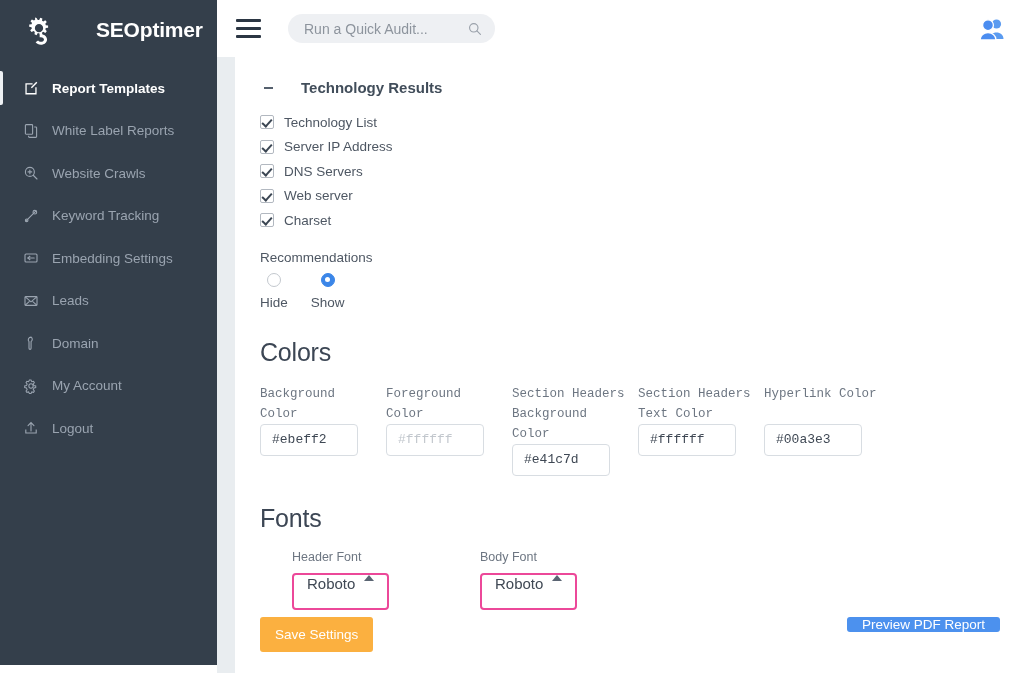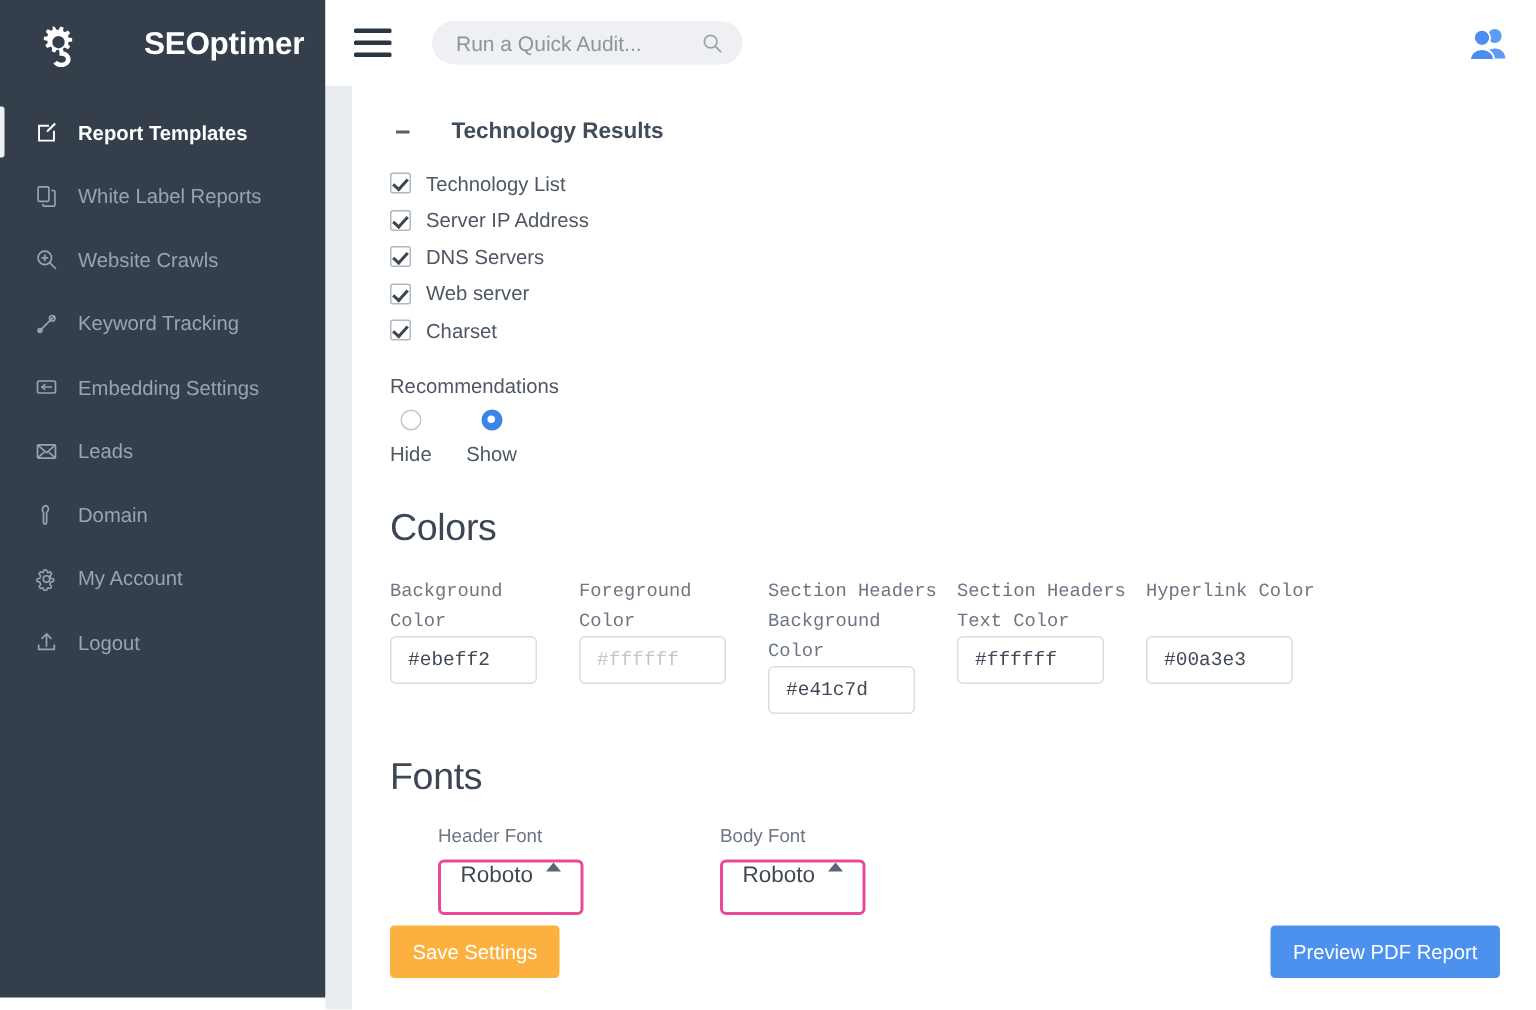--- a/index.html
+++ b/index.html
@@ -208,21 +208,21 @@
     position: absolute; left: 25px; right: 24px; top: 560px;
     display: flex; align-items: flex-start;
   }
   .btn {
     border: none; border-radius: 3px;
     font-family: "Liberation Sans", sans-serif;
     font-size: 13.5px; color: #ffffff;
     cursor: pointer;
   }
   #save-btn { background: #fbb040; padding: 10px 15px; }
-  #preview-btn { margin-left: auto; background: #4c91ee; padding: 10px 15px; }
+  #preview-btn { margin-left: auto; background: #4c91ee; padding: 0 15px; }
 </style>
 </head>
 <body>
 
 <div id="app">
 
   <nav id="sidebar">
     <div id="sidebar-logo">
       <svg class="logo-mark" viewBox="0 0 32 32">
         <path fill="#ffffff" d="M13.4 3.2l1.3 2.2c.5-.1 1-.2 1.5-.2l1.1-2.3 2.3.7-.4 2.5c.4.2.9.5 1.3.8l2.2-1.3 1.6 1.8-1.6 2c.2.4.4.9.5 1.4l2.5.3v2.4l-2.5.4c-.1.5-.3 1-.5 1.4l1.6 2-1.6 1.8-2.2-1.3c-.4.3-.8.6-1.3.8l.4 2.5-2.3.7-1.1-2.3c-.5 0-1-.1-1.5-.2l-1.3 2.2-2.2-1 .3-2.5c-.4-.2-.8-.6-1.2-.9l-2.3 1.1-1.4-2 1.8-1.8c-.2-.4-.3-.9-.4-1.4l-2.5-.5.1-2.4 2.5-.2c.1-.5.3-1 .5-1.4l-1.7-1.9 1.5-1.9 2.3 1.2c.4-.3.8-.6 1.2-.8l-.2-2.5zM16 9.6a4.4 4.4 0 100 8.8 4.4 4.4 0 000-8.8z"></path>

